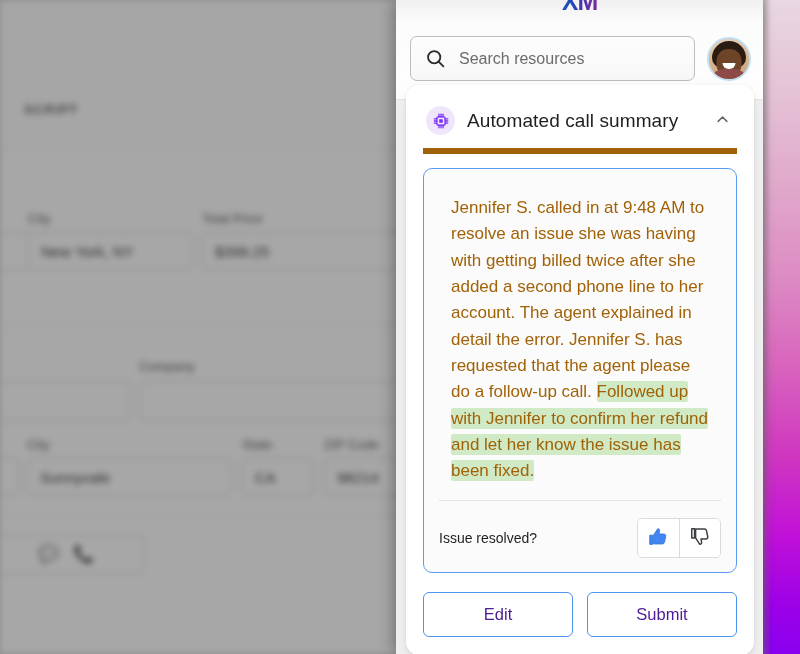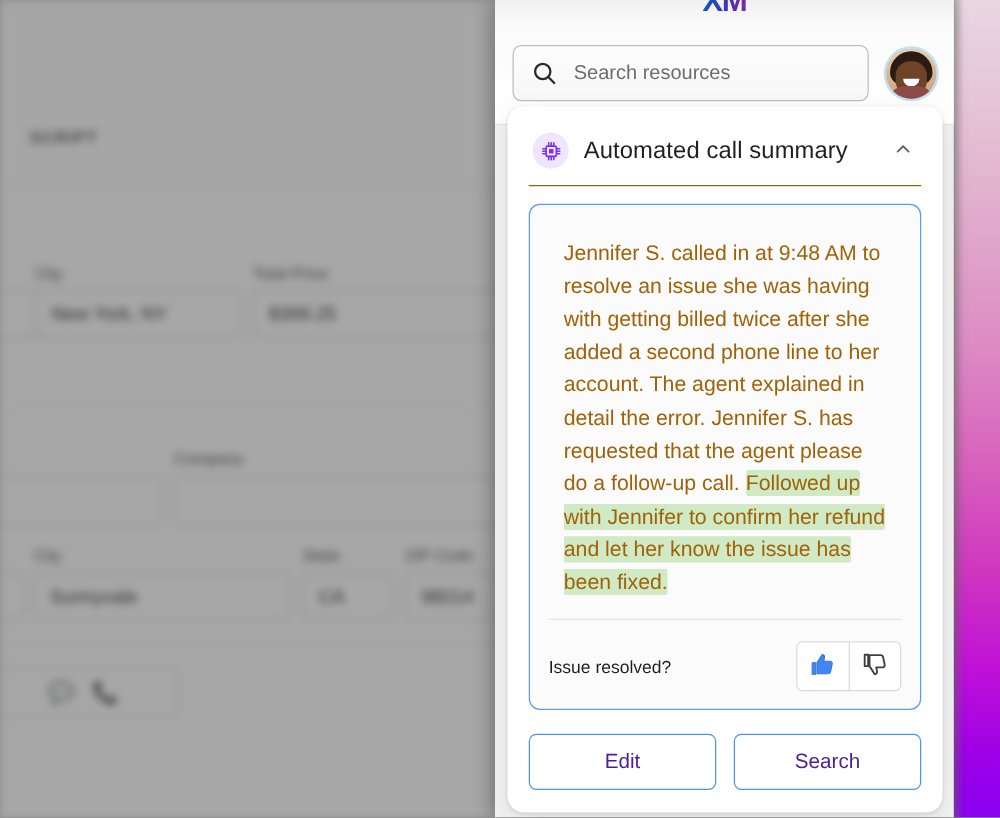--- a/index.html
+++ b/index.html
@@ -205,21 +205,21 @@
     border-radius: 13px;
     box-shadow: 0 1px 3px rgba(0,0,0,0.10), 0 5px 18px rgba(0,0,0,0.07);
     padding: 16px 17px 18px 17px;
   }
 
   #card-header {
     display: flex;
     align-items: center;
     gap: 12px;
     padding: 5px 2px 13px 3px;
-    border-bottom: 1px solid #a16207;
+    border-bottom: 6px solid #a16207;
   }
 
   #ai-badge {
     width: 29px; height: 29px;
     border-radius: 50%;
     background: #f0e6fb;
     display: flex;
     align-items: center;
     justify-content: center;
     flex: 0 0 auto;
@@ -451,17 +451,17 @@
                   <path d="M6.4 13.6 11.2 21c1.4 0 2.3-1 2.1-2.3l-.7-3.9h5.6c1.4 0 2.4-1.2 2.1-2.5l-1.5-7c-.2-1-1.1-1.8-2.2-1.8H6.4z"></path>
                 </svg>
               </span>
             </button>
           </div>
         </div>
       </div>
 
       <div id="card-actions">
         <button class="action-btn">Edit</button>
-        <button class="action-btn">Search</button>
+        <button class="action-btn">Submit</button>
       </div>
     </div>
   </div>
 </div>
 
 </body></html>

